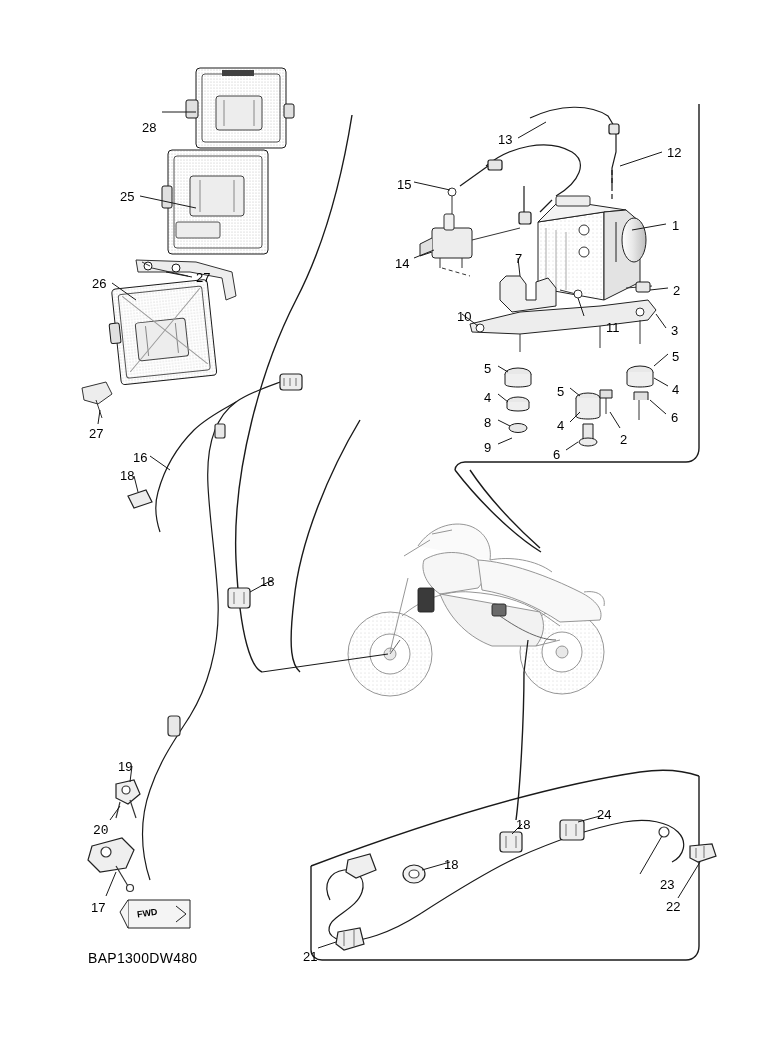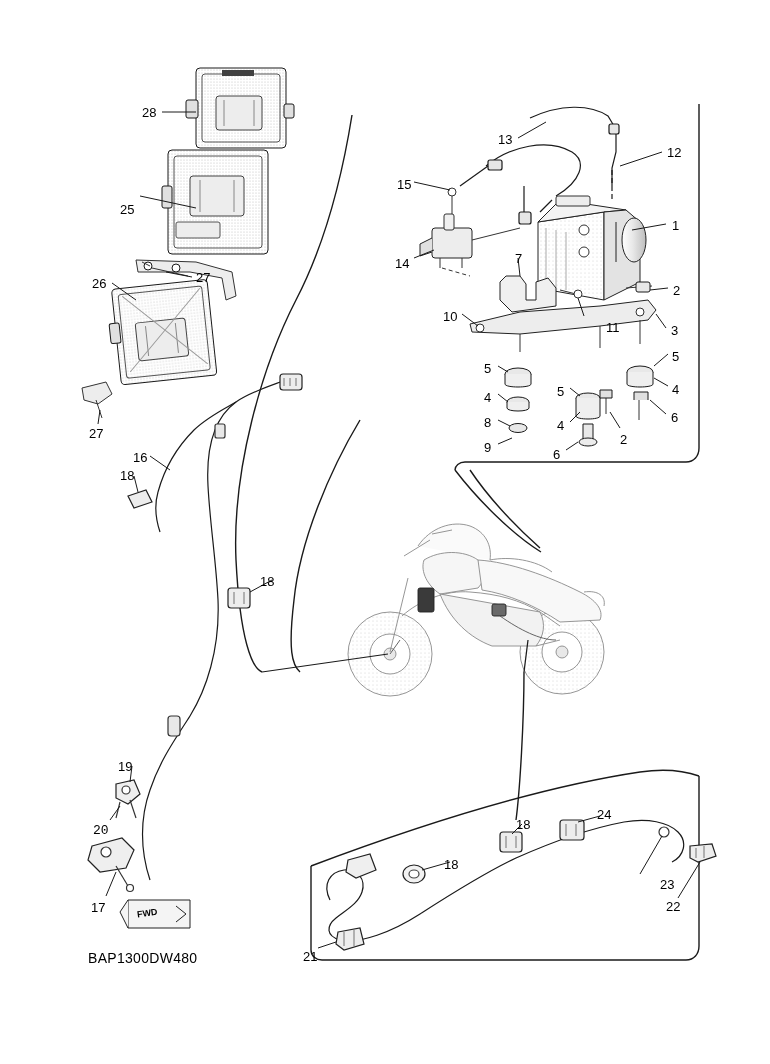--- a/index.html
+++ b/index.html
@@ -353,39 +353,39 @@
       <path d="M522 824 L512 834"></path>
       <path d="M600 816 L578 822"></path>
       <path d="M450 862 L422 870"></path>
       <path d="M640 874 L662 836"></path>
       <path d="M678 898 L700 862"></path>
       <path d="M318 948 L336 942"></path>
     </g>
   </svg>
 
   <div>
-    <div class="callout" style="left:142px;top:106px;">28</div>
-    <div class="callout" style="left:120px;top:190px;margin-top:13px;">25</div>
+    <div class="callout" style="left:142px;top:121px;">28</div>
+    <div class="callout" style="left:120px;top:190px;">25</div>
     <div class="callout" style="left:92px;top:277px;">26</div>
     <div class="callout" style="left:196px;top:271px;">27</div>
     <div class="callout" style="left:89px;top:427px;">27</div>
     <div class="callout" style="left:133px;top:451px;">16</div>
     <div class="callout" style="left:120px;top:469px;">18</div>
     <div class="callout" style="left:260px;top:575px;">18</div>
     <div class="callout" style="left:118px;top:760px;">19</div>
     <div class="callout" style="left:93px;top:824px;font-family:Liberation Mono, monospace;">20</div>
     <div class="callout" style="left:91px;top:901px;">17</div>
     <div class="callout" style="left:498px;top:133px;">13</div>
     <div class="callout" style="left:667px;top:146px;">12</div>
     <div class="callout" style="left:397px;top:178px;">15</div>
     <div class="callout" style="left:672px;top:219px;">1</div>
     <div class="callout" style="left:395px;top:257px;">14</div>
     <div class="callout" style="left:515px;top:252px;">7</div>
     <div class="callout" style="left:673px;top:284px;">2</div>
-    <div class="callout" style="left:443px;top:310px;text-align:right;">10</div>
+    <div class="callout" style="left:457px;top:310px;text-align:right;">10</div>
     <div class="callout" style="left:586px;top:321px;margin-left:20px;">11</div>
     <div class="callout" style="left:671px;top:324px;">3</div>
     <div class="callout" style="left:484px;top:362px;">5</div>
     <div class="callout" style="left:672px;top:350px;">5</div>
     <div class="callout" style="left:484px;top:391px;">4</div>
     <div class="callout" style="left:557px;top:385px;">5</div>
     <div class="callout" style="left:672px;top:383px;">4</div>
     <div class="callout" style="left:484px;top:416px;">8</div>
     <div class="callout" style="left:557px;top:419px;">4</div>
     <div class="callout" style="left:671px;top:411px;">6</div>

